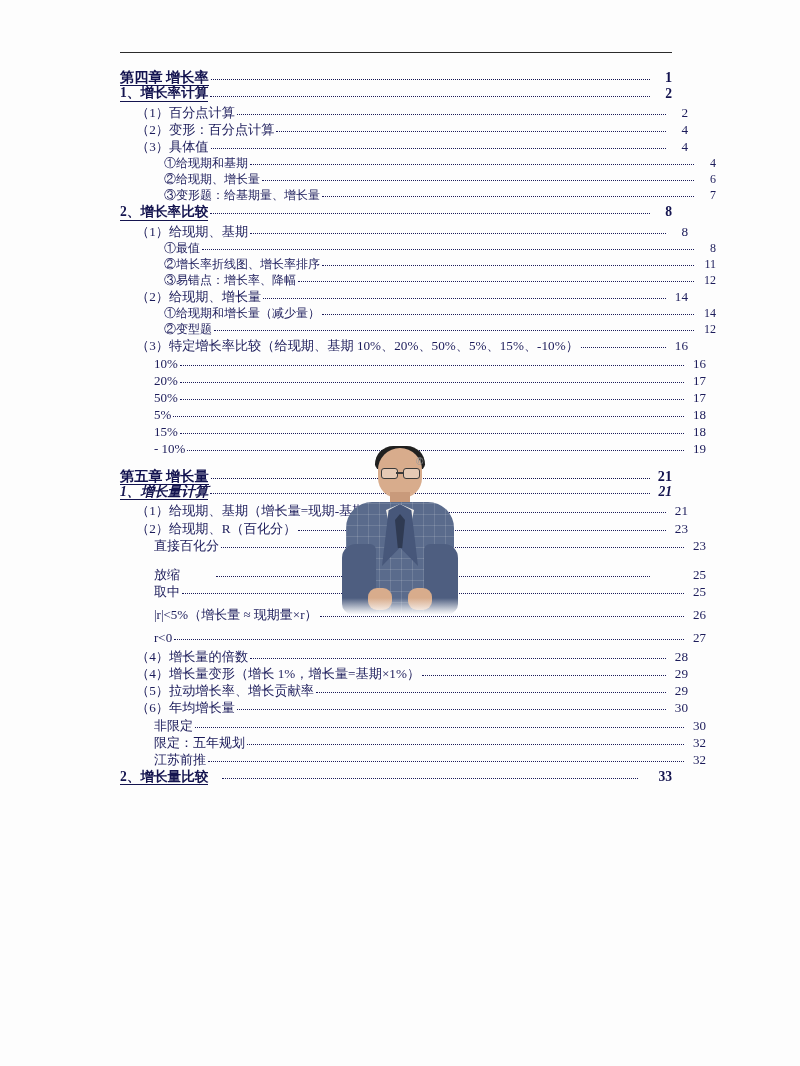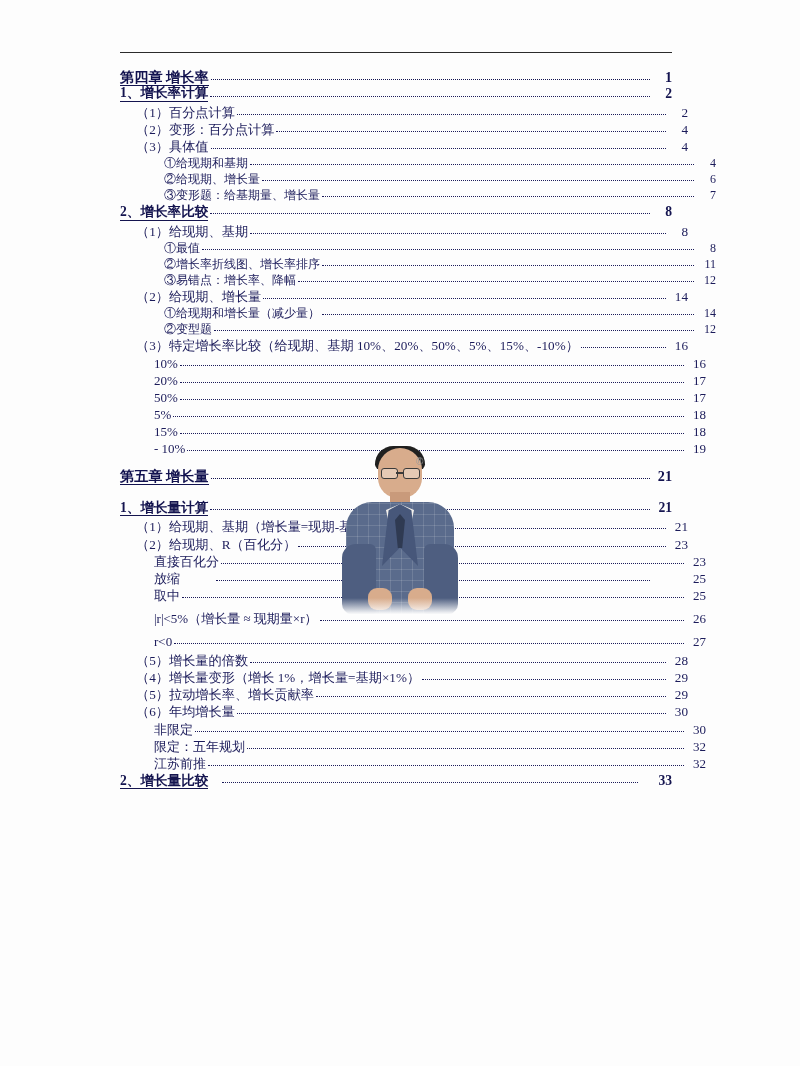--- a/index.html
+++ b/index.html
@@ -384,62 +384,62 @@
         <div class="row lvl-4 ind-3" style="margin-top: 4px;">
           <span class="label">- 10%</span>
           <span class="dots"></span>
           <span class="pg">19</span>
         </div>
         <div class="row lvl-chapter ind-0" style="margin-top: 14px;">
           <span class="label">第五章  增长量</span>
           <span class="dots"></span>
           <span class="pg">21</span>
         </div>
-        <div class="row lvl-1 ind-0" style="margin-top: 16px;">
+        <div class="row lvl-1 ind-0" style=" font-style: italic;">
           <span class="label">1、增长量计算</span>
           <span class="dots"></span>
           <span class="pg">21</span>
         </div>
         <div class="row lvl-2 ind-1" style="margin-top: 4px;">
           <span class="label">（1）给现期、基期（增长量=现期-基期）</span>
           <span class="dots"></span>
           <span class="pg">21</span>
         </div>
         <div class="row lvl-2 ind-1" style="margin-top: 4px;">
           <span class="label">（2）给现期、R（百化分）</span>
           <span class="dots"></span>
           <span class="pg">23</span>
         </div>
         <div class="row lvl-4 ind-3" style="margin-top: 4px;">
           <span class="label">直接百化分</span>
           <span class="dots"></span>
           <span class="pg">23</span>
         </div>
-        <div class="row lvl-4 ind-3" style="margin-top: 4px; gap: 34px;">
+        <div class="row lvl-4 ind-3" style="margin-top: 16px; gap: 34px;">
           <span class="label">放缩</span>
           <span class="dots"></span>
           <span class="pg">25</span>
         </div>
         <div class="row lvl-4 ind-3" style="margin-top: 4px;">
           <span class="label">取中</span>
           <span class="dots"></span>
           <span class="pg">25</span>
         </div>
         <div class="row lvl-4 ind-3" style="margin-top: 10px;">
           <span class="label">|r|&lt;5%（增长量 ≈ 现期量×r）</span>
           <span class="dots"></span>
           <span class="pg">26</span>
         </div>
         <div class="row lvl-4 ind-3" style="margin-top: 10px; justify-content: center;">
           <span class="label">r&lt;0</span>
           <span class="dots"></span>
           <span class="pg">27</span>
         </div>
         <div class="row lvl-2 ind-1" style="margin-top: 6px;">
-          <span class="label">（5）增长量的倍数</span>
+          <span class="label">（4）增长量的倍数</span>
           <span class="dots"></span>
           <span class="pg">28</span>
         </div>
         <div class="row lvl-2 ind-1" style="margin-top: 4px;">
           <span class="label">（4）增长量变形（增长 1%，增长量=基期×1%）</span>
           <span class="dots"></span>
           <span class="pg">29</span>
         </div>
         <div class="row lvl-2 ind-1" style="margin-top: 4px;">
           <span class="label">（5）拉动增长率、增长贡献率</span>

